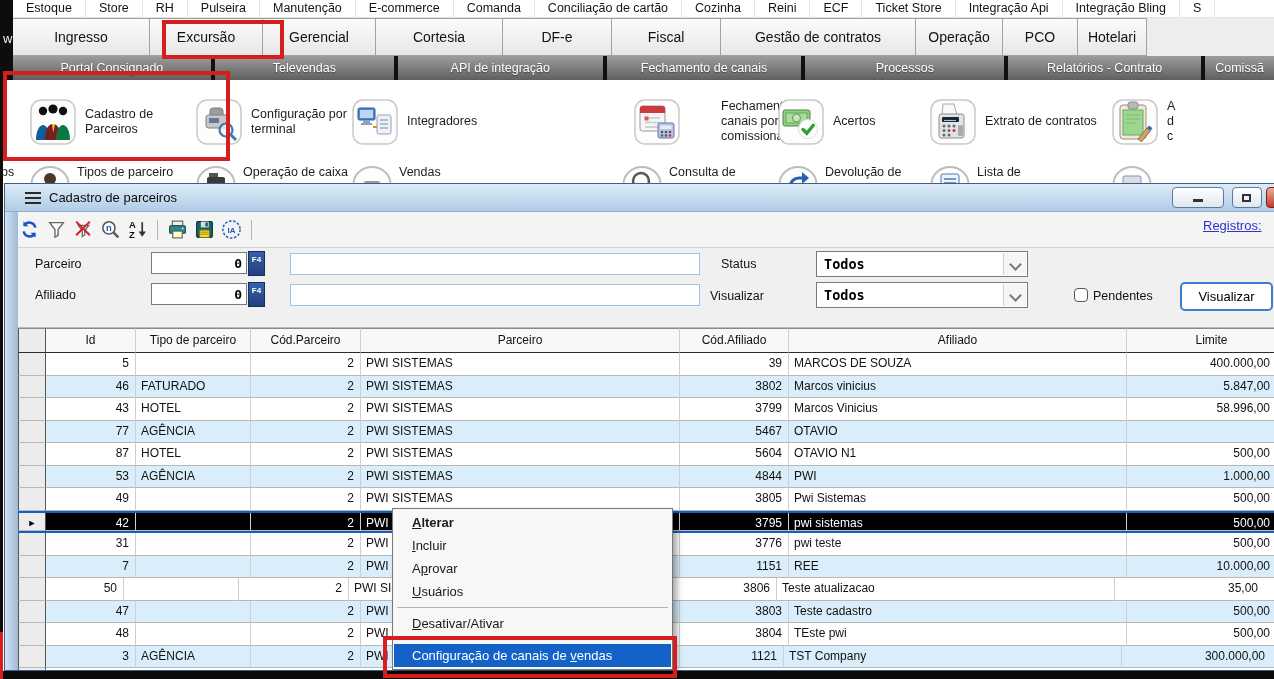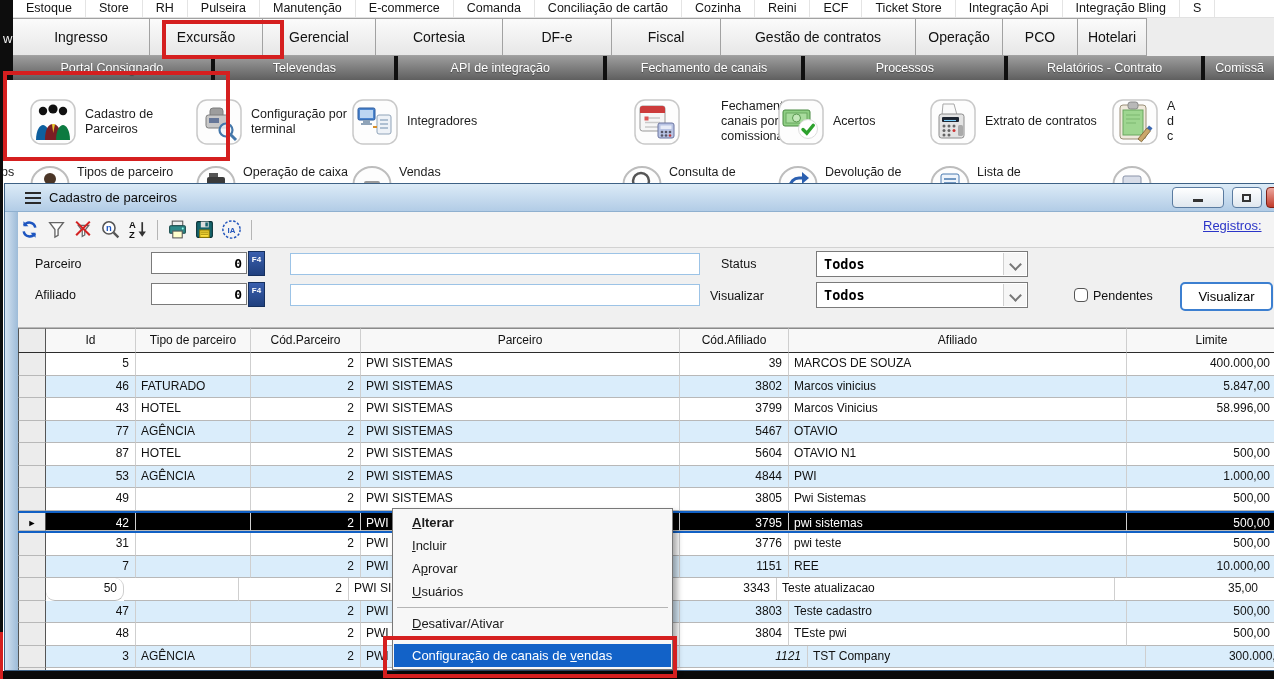--- a/index.html
+++ b/index.html
@@ -592,25 +592,25 @@
           <div class="gcell num" style="width: 90px; flex: 0 0 auto;">7</div>
           <div class="gcell txt" style="width: 115px; flex: 0 0 auto;"></div>
           <div class="gcell num" style="width: 110px; flex: 0 0 auto;">2</div>
           <div class="gcell txt" style="width: 319px; flex: 0 0 auto;">PWI SISTEMAS</div>
           <div class="gcell num" style="width: 109px; flex: 0 0 auto;">1151</div>
           <div class="gcell txt" style="width: 338px; flex: 0 0 auto;">REE</div>
           <div class="gcell num c6" style="width: 170px; flex: 0 0 auto;">10.000,00</div>
         </div>
         <div class="grow">
           <div class="gcell rowhdr"></div>
-          <div class="gcell num" style="width: 78px; flex: 0 0 auto; border-radius: 9px;">50</div>
-          <div class="gcell txt" style="width: 115px; flex: 0 0 auto;"></div>
-          <div class="gcell num" style="width: 110px; flex: 0 0 auto;">2</div>
-          <div class="gcell txt" style="width: 319px; flex: 0 0 auto;">PWI SISTEMAS</div>
-          <div class="gcell num" style="width: 109px; flex: 0 0 auto;">3343</div>
+          <div class="gcell num" style="width: 78px; flex: 0 0 auto;">50</div>
+          <div class="gcell txt" style="width: 115px; flex: 0 0 auto;"></div>
+          <div class="gcell num" style="width: 110px; flex: 0 0 auto;">2</div>
+          <div class="gcell txt" style="width: 319px; flex: 0 0 auto;">PWI SISTEMAS</div>
+          <div class="gcell num" style="width: 109px; flex: 0 0 auto;">3806</div>
           <div class="gcell txt" style="width: 338px; flex: 0 0 auto;">Teste atualizacao</div>
           <div class="gcell num c6" style="width: 170px; flex: 0 0 auto;">35,00</div>
         </div>
         <div class="grow alt">
           <div class="gcell rowhdr"></div>
           <div class="gcell num" style="width: 90px; flex: 0 0 auto;">47</div>
           <div class="gcell txt" style="width: 115px; flex: 0 0 auto;"></div>
           <div class="gcell num" style="width: 110px; flex: 0 0 auto;">2</div>
           <div class="gcell txt" style="width: 319px; flex: 0 0 auto;">PWI SISTEMAS</div>
           <div class="gcell num" style="width: 109px; flex: 0 0 auto;">3803</div>
@@ -626,21 +626,21 @@
           <div class="gcell num" style="width: 109px; flex: 0 0 auto;">3804</div>
           <div class="gcell txt" style="width: 338px; flex: 0 0 auto;">TEste pwi</div>
           <div class="gcell num c6" style="width: 170px; flex: 0 0 auto;">500,00</div>
         </div>
         <div class="grow alt">
           <div class="gcell rowhdr"></div>
           <div class="gcell num" style="width: 90px; flex: 0 0 auto;">3</div>
           <div class="gcell txt" style="width: 115px; flex: 0 0 auto;">AGÊNCIA</div>
           <div class="gcell num" style="width: 110px; flex: 0 0 auto;">2</div>
           <div class="gcell txt" style="width: 319px; flex: 0 0 auto;">PWI SISTEMAS</div>
-          <div class="gcell num" style="width: 128px; flex: 0 0 auto; font-style: italic;">1121</div>
+          <div class="gcell num" style="width: 104px; flex: 0 0 auto;">1121</div>
           <div class="gcell txt" style="width: 338px; flex: 0 0 auto;">TST Company</div>
           <div class="gcell num c6" style="width: 170px; flex: 0 0 auto;">300.000,00</div>
         </div>
         <div class="grow">
           <div class="gcell rowhdr"></div>
         </div>
       </div>
     <div class="winleftstrip"></div>
   </div>
 

